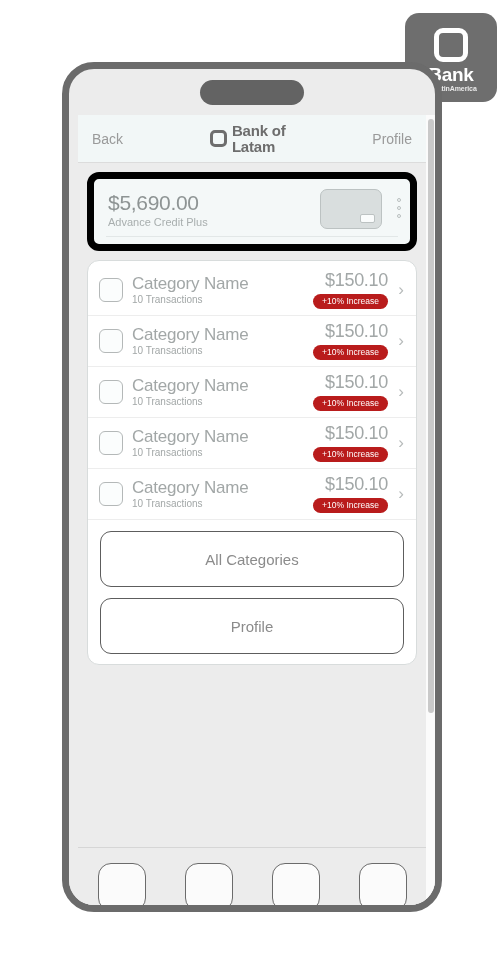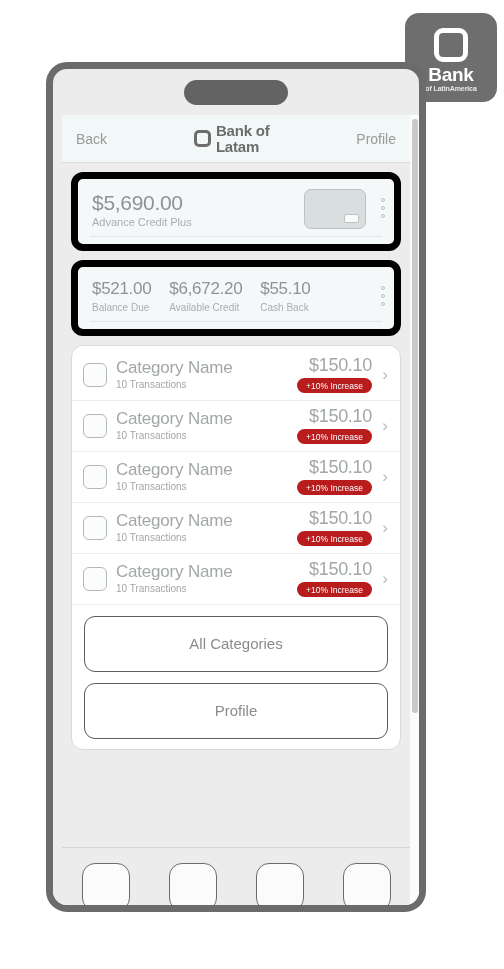--- a/index.html
+++ b/index.html
@@ -32,24 +32,24 @@
     color: #ffffff; font-size: 19px; font-weight: bold;
     letter-spacing: -0.3px; line-height: 1;
   }
   .brand-badge .b-sub {
     color: #e9e9e9; font-size: 7px; font-weight: bold;
     letter-spacing: -0.1px; margin-top: 1px;
   }
 
   
   .phone {
-    position: absolute; left: 46px; top: 62px;
+    position: absolute; left: 62px; top: 62px;
     width: 380px; height: 850px;
     border: 7px solid #6b6b6b;
-    border-radius: 21px;
+    border-radius: 32px;
     background: #ececec;
     overflow: hidden;
   }
   .notch {
     position: absolute; left: 50%; transform: translateX(-50%);
     top: 11px; width: 104px; height: 25px;
     background: #636363; border-radius: 13px;
   }
 
   
@@ -236,44 +236,20 @@
             </div>
             <div class="dots-menu">
               <i></i>
               <i></i>
               <i></i>
             </div>
           </div>
           <div class="card-rule"></div>
         </div>
 
-        <div class="card">
-          <div class="card-inner">
-            <div class="stats-row">
-              <div class="stat">
-                <div class="v">$521.00</div>
-                <div class="k">Balance Due</div>
-              </div>
-              <div class="stat">
-                <div class="v">$6,672.20</div>
-                <div class="k">Available Credit</div>
-              </div>
-              <div class="stat">
-                <div class="v">$55.10</div>
-                <div class="k">Cash Back</div>
-              </div>
-            </div>
-            <div class="dots-menu">
-              <i></i>
-              <i></i>
-              <i></i>
-            </div>
-          </div>
-          <div class="card-rule"></div>
-        </div>
 
         <div class="list-panel">
 
           <div class="cat-row">
             <div class="cat-check"></div>
             <div class="cat-text">
               <div class="cat-name">Category Name</div>
               <div class="cat-trans">10 Transactions</div>
             </div>
             <div class="cat-right">

